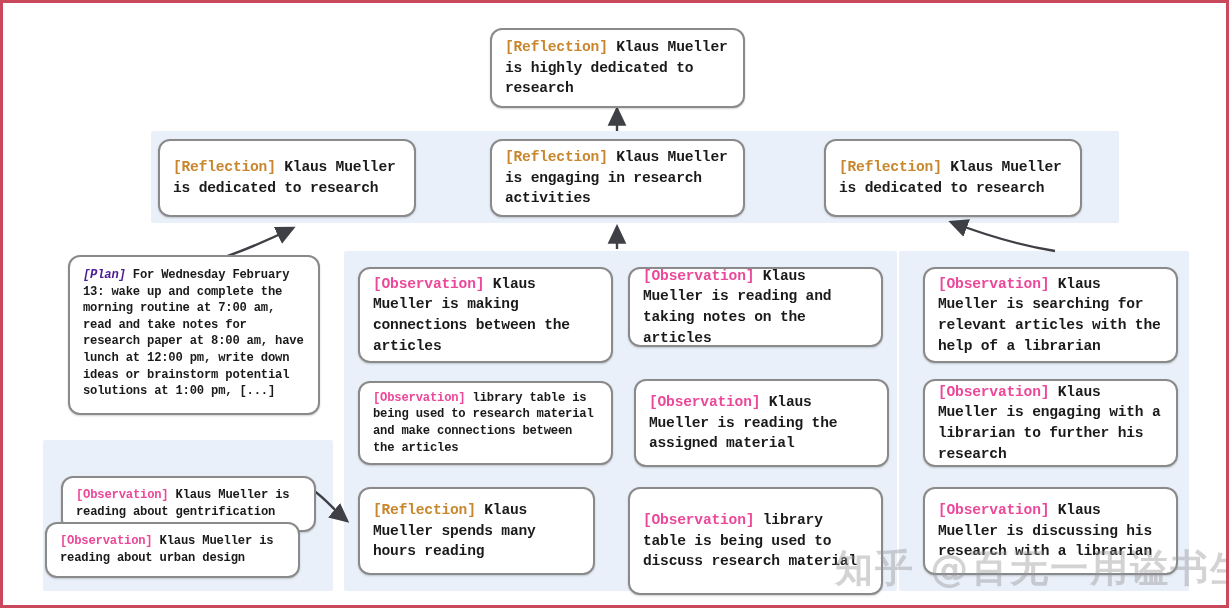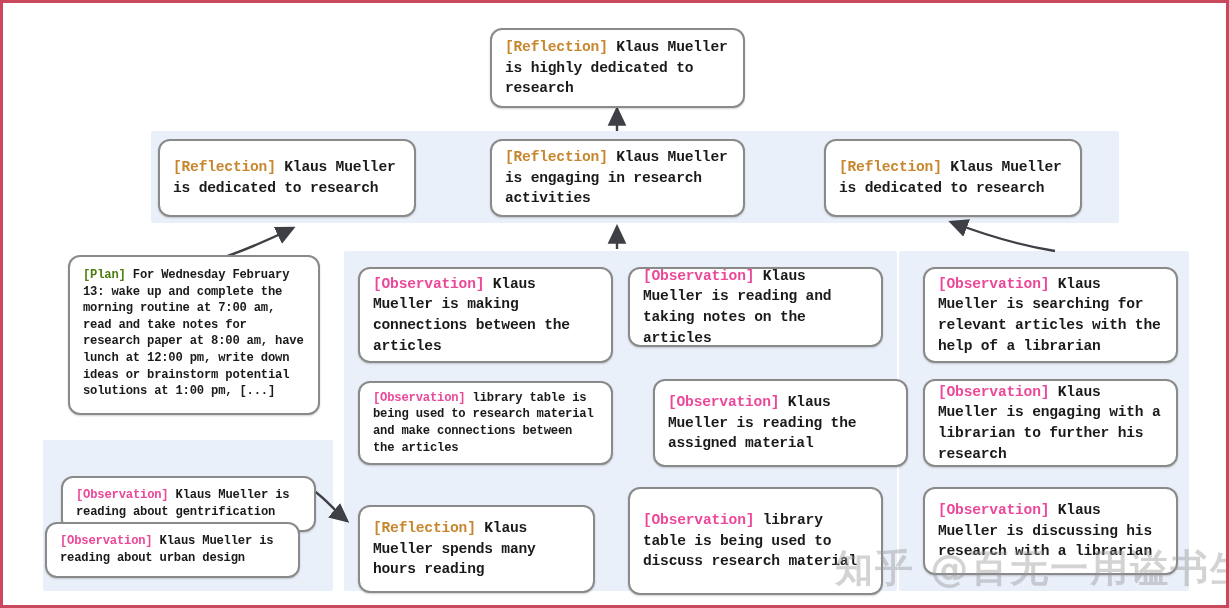--- a/index.html
+++ b/index.html
@@ -44,21 +44,21 @@
     line-height: 1.42;
     letter-spacing: -0.2px;
     white-space: pre-wrap;
     word-break: break-word;
   }
   .fs-lg .txt { font-size: 14.6px; }
   .fs-sm .txt { font-size: 12.2px; line-height: 1.36; }
   .tag { font-weight: bold; }
   .tag-reflection { color: #c8872e; }
   .tag-observation { color: #ec4899; }
-  .tag-plan { color: #4d7c0f; }
+  .tag-plan { color: #4c1d95; font-style: italic; }
 
   
   #arrows {
     position: absolute;
     inset: 0;
     pointer-events: none;
   }
   
   #watermark {
     position: absolute;
@@ -131,29 +131,29 @@
     </div>
 
     <div class="node fs-lg" style="left:355px; top:264px; width:255px; height:96px;">
       <div class="txt"><span class="tag tag-observation">[Observation]</span><span> Klaus Mueller is making connections between the articles</span></div>
     </div>
 
     <div class="node fs-sm" style="left:355px; top:378px; width:255px; height:84px;">
       <div class="txt"><span class="tag tag-observation">[Observation]</span><span> library table is being used to research material and make connections between the articles</span></div>
     </div>
 
-    <div class="node fs-lg" style="left:355px; top:502px; width:237px; height:88px;">
+    <div class="node fs-lg" style="left:355px; top:484px; width:237px; height:88px;">
       <div class="txt"><span class="tag tag-reflection">[Reflection]</span><span> Klaus Mueller spends many hours reading</span></div>
     </div>
 
     <div class="node fs-lg" style="left:625px; top:264px; width:255px; height:80px;">
       <div class="txt"><span class="tag tag-observation">[Observation]</span><span> Klaus Mueller is reading and taking notes on the articles</span></div>
     </div>
 
-    <div class="node fs-lg" style="left:650px; top:376px; width:255px; height:88px;">
+    <div class="node fs-lg" style="left:631px; top:376px; width:255px; height:88px;">
       <div class="txt"><span class="tag tag-observation">[Observation]</span><span> Klaus Mueller is reading the assigned material</span></div>
     </div>
 
     <div class="node fs-lg" style="left:625px; top:484px; width:255px; height:108px;">
       <div class="txt"><span class="tag tag-observation">[Observation]</span><span> library table is being used to discuss research material</span></div>
     </div>
 
     <div class="node fs-lg" style="left:920px; top:264px; width:255px; height:96px;">
       <div class="txt"><span class="tag tag-observation">[Observation]</span><span> Klaus Mueller is searching for relevant articles with the help of a librarian</span></div>
     </div>

